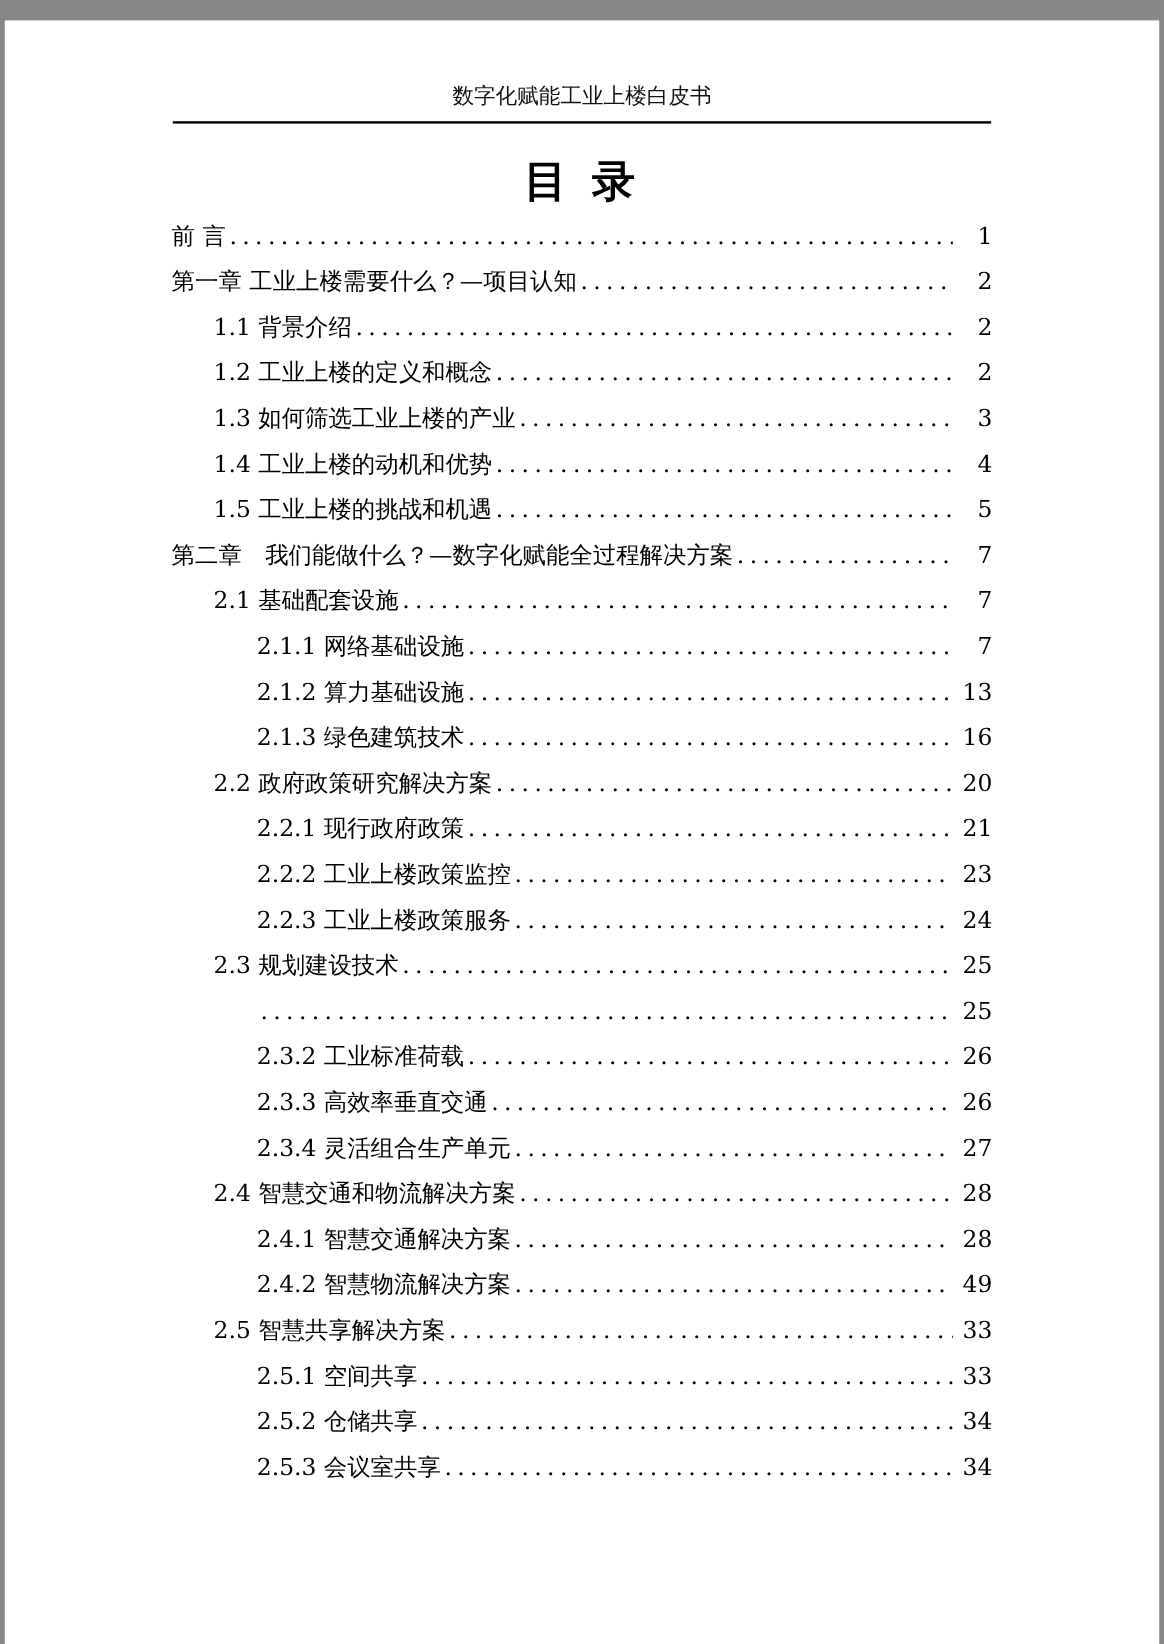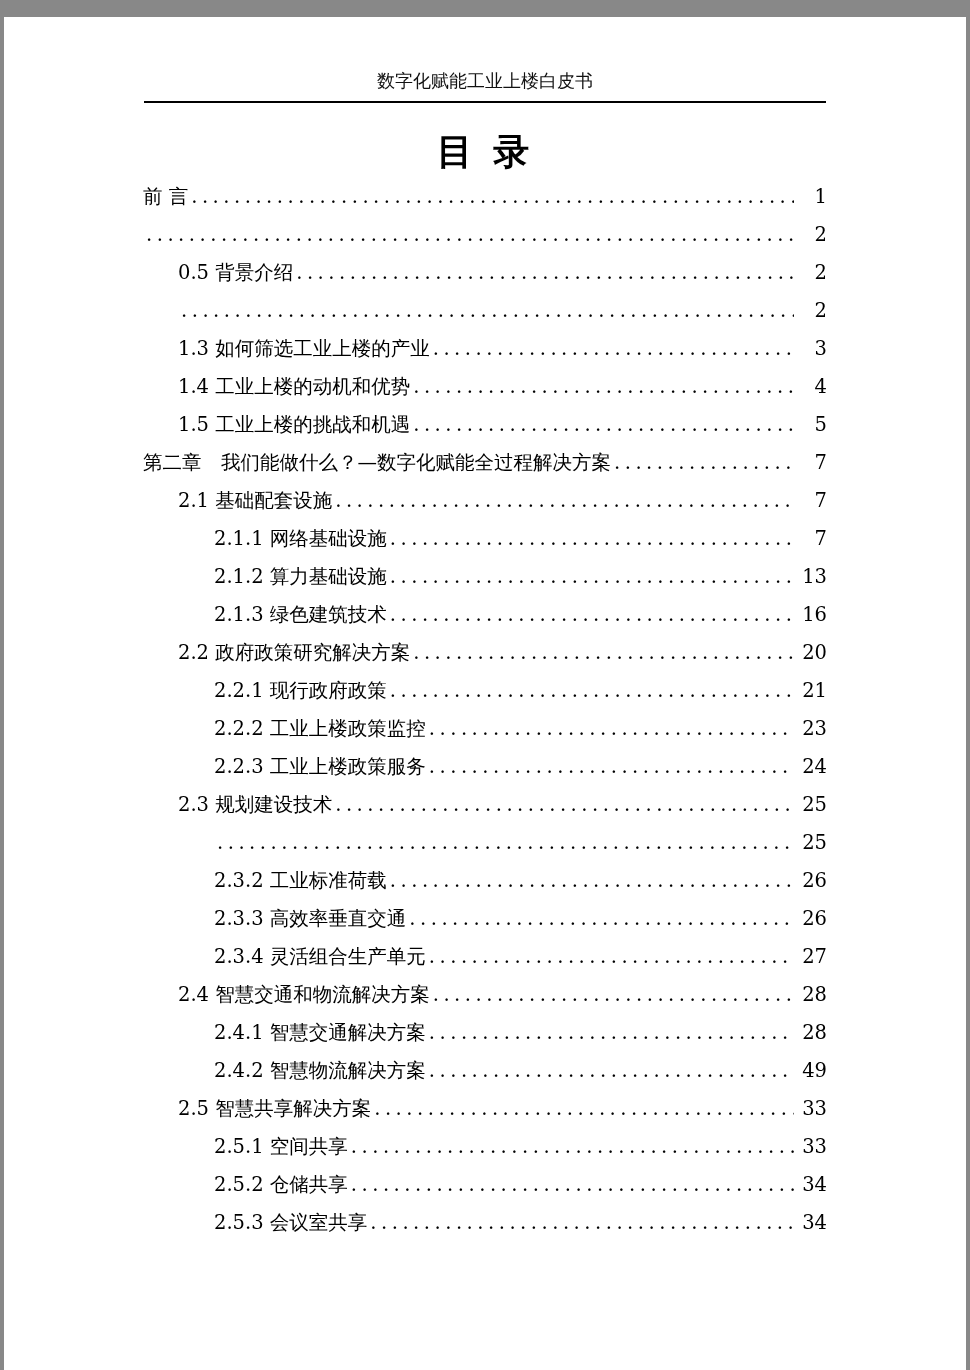--- a/index.html
+++ b/index.html
@@ -77,29 +77,31 @@
   <div class="doc-header">数字化赋能工业上楼白皮书</div>
   <div class="header-rule"></div>
   <div class="toc-title">目 录</div>
   <div class="toc-list">
       <div class="toc-row level-0">
     <span class="toc-label">前 言</span>
     <span class="toc-leader"></span>
     <span class="toc-page">1</span>
   </div>
       <div class="toc-row level-0">
+    <span class="toc-label">第一章 工业上楼需要什么？—项目认知</span>
     <span class="toc-leader"></span>
     <span class="toc-page">2</span>
   </div>
       <div class="toc-row level-1">
-    <span class="toc-label">0.5 背景介绍</span>
+    <span class="toc-label">1.1 背景介绍</span>
     <span class="toc-leader"></span>
     <span class="toc-page">2</span>
   </div>
       <div class="toc-row level-1">
+    <span class="toc-label">1.2 工业上楼的定义和概念</span>
     <span class="toc-leader"></span>
     <span class="toc-page">2</span>
   </div>
       <div class="toc-row level-1">
     <span class="toc-label">1.3 如何筛选工业上楼的产业</span>
     <span class="toc-leader"></span>
     <span class="toc-page">3</span>
   </div>
       <div class="toc-row level-1">
     <span class="toc-label">1.4 工业上楼的动机和优势</span>

